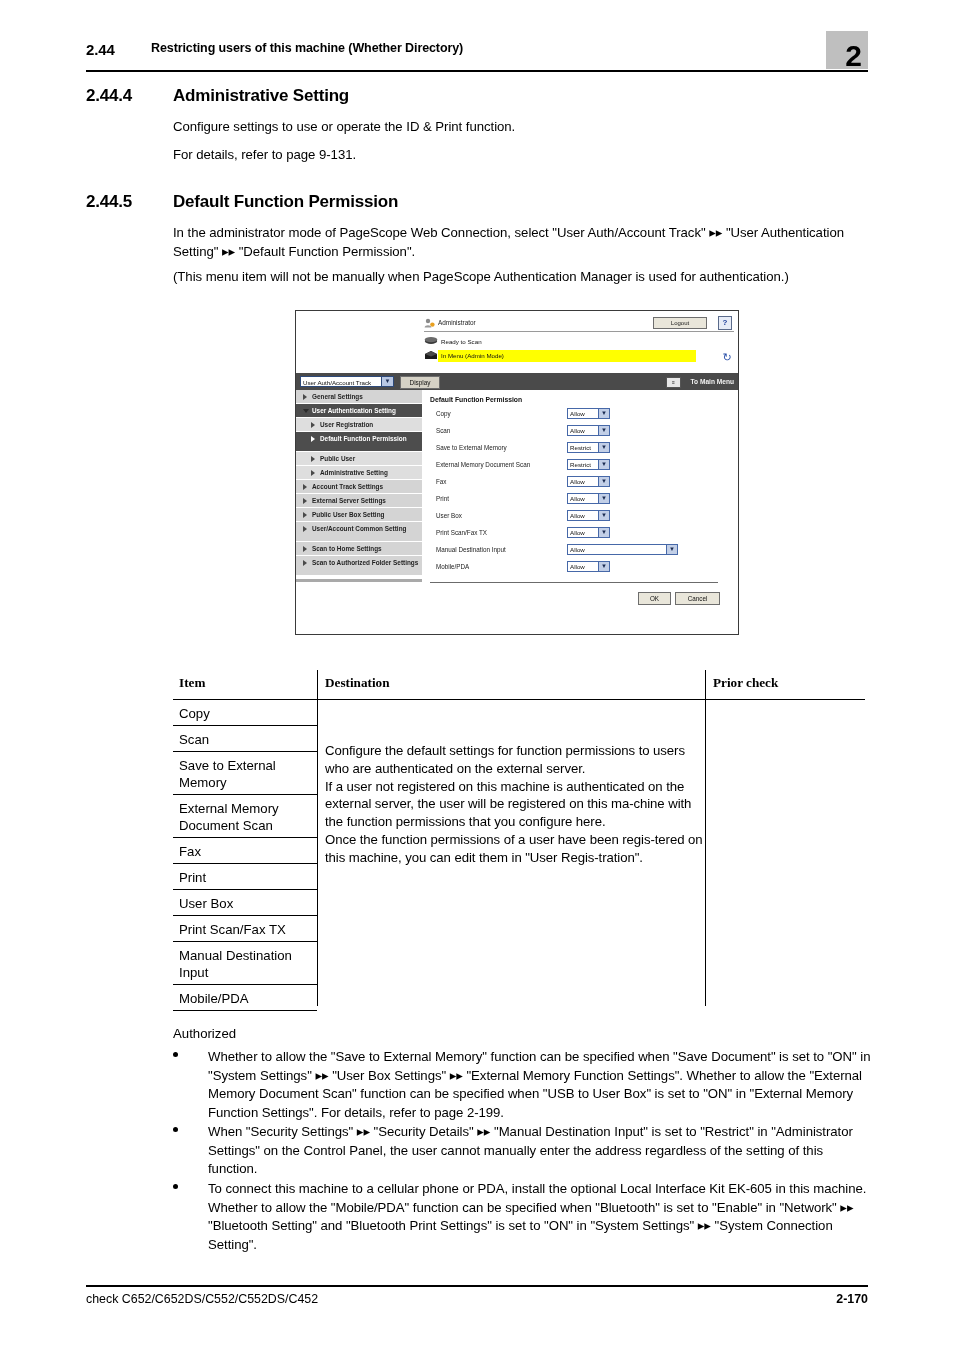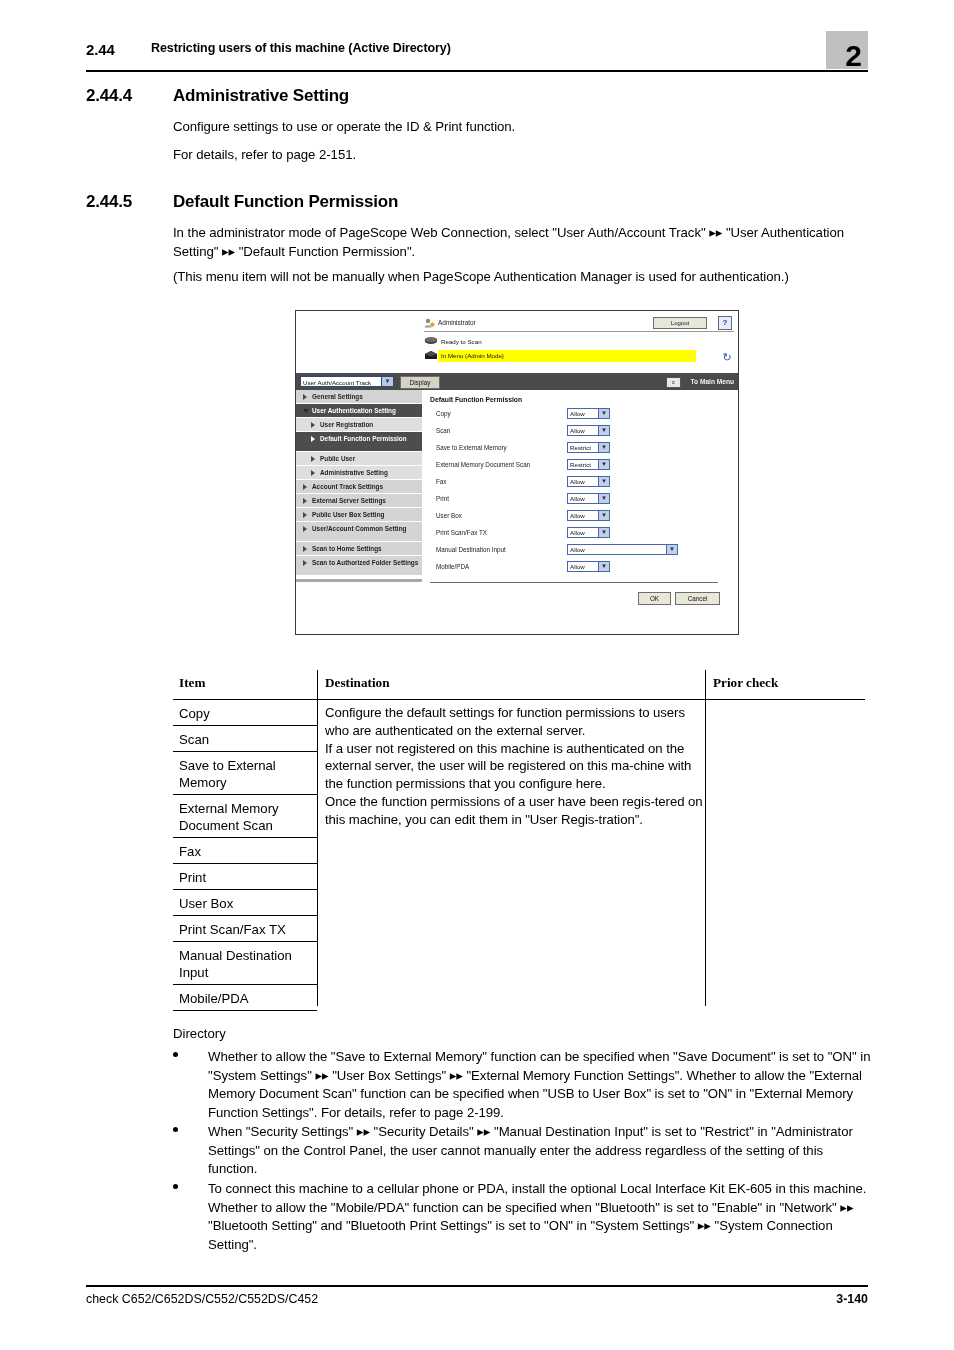--- a/index.html
+++ b/index.html
@@ -466,31 +466,31 @@
     top: 1292px;
     font-size: 12.4px;
     font-weight: bold;
   }
 </style>
 </head>
 <body>
 
 <div class="page-header">
   <div class="hdr-num">2.44</div>
-  <div class="hdr-title">Restricting users of this machine (Active Directory)</div>
+  <div class="hdr-title">Restricting users of this machine (Whether Directory)</div>
   <div class="chapter-badge">
     <span>2</span>
   </div>
   <div class="hdr-rule"></div>
 </div>
 
 <div class="sec-num" style="left:86px; top:86px;">2.44.4</div>
 <div class="sec-title" style="left:173px; top:86px;">Administrative Setting</div>
 <div class="body-p" style="left:173px; top:118px; width:690px;">Configure settings to use or operate the ID &amp; Print function.</div>
-<div class="body-p" style="left:173px; top:146px; width:690px;">For details, refer to page 2-151.</div>
+<div class="body-p" style="left:173px; top:146px; width:690px;">For details, refer to page 9-131.</div>
 
 <div class="sec-num" style="left:86px; top:192px;">2.44.5</div>
 <div class="sec-title" style="left:173px; top:192px;">Default Function Permission</div>
 <div class="body-p" style="left:173px; top:224px; width:692px;">In the administrator mode of PageScope Web Connection, select "User Auth/Account Track" ▸▸ "User Authentication Setting" ▸▸ "Default Function Permission".</div>
 <div class="body-p" style="left:173px; top:268px; width:700px;">(This menu item will not be manually when PageScope Authentication Manager is used for authentication.)</div>
 
 <div class="shot">
 
   <div class="shot-topbar">
     <div class="shot-userrow">
@@ -682,36 +682,36 @@
     <div class="dt-item" style="top:26px;  height:26px;">Scan</div>
     <div class="dt-item" style="top:52px;  height:43px;">Save to External Memory</div>
     <div class="dt-item" style="top:95px;  height:43px;">External Memory Document Scan</div>
     <div class="dt-item" style="top:138px; height:26px;">Fax</div>
     <div class="dt-item" style="top:164px; height:26px;">Print</div>
     <div class="dt-item" style="top:190px; height:26px;">User Box</div>
     <div class="dt-item" style="top:216px; height:26px;">Print Scan/Fax TX</div>
     <div class="dt-item" style="top:242px; height:43px;">Manual Destination Input</div>
     <div class="dt-item" style="top:285px; height:26px;">Mobile/PDA</div>
 
-    <div class="dt-desc" style="white-space:pre-line;">Configure the default settings for function permissions to users who are authenticated on the external server.
+    <div class="dt-desc" style="white-space:pre-line;margin-top:38px;">Configure the default settings for function permissions to users who are authenticated on the external server.
 If a user not registered on this machine is authenticated on the external server, the user will be registered on this ma-chine with the function permissions that you configure here.
 Once the function permissions of a user have been regis-tered on this machine, you can edit them in "User Regis-tration".</div>
   </div>
 </div>
 
-<div class="ref-head">Directory</div>
+<div class="ref-head">Authorized</div>
 
 <div class="ref-item" style="top:1048px;">
   <span class="ref-bullet"></span>
   <span class="ref-text">Whether to allow the "Save to External Memory" function can be specified when "Save Document" is set to "ON" in "System Settings" ▸▸ "User Box Settings" ▸▸ "External Memory Function Settings". Whether to allow the "External Memory Document Scan" function can be specified when "USB to User Box" is set to "ON" in "External Memory Function Settings". For details, refer to page 2-199.</span>
 </div>
 <div class="ref-item" style="top:1123px;">
   <span class="ref-bullet"></span>
   <span class="ref-text">When "Security Settings" ▸▸ "Security Details" ▸▸ "Manual Destination Input" is set to "Restrict" in "Administrator Settings" on the Control Panel, the user cannot manually enter the address regardless of the setting of this function.</span>
 </div>
 <div class="ref-item" style="top:1180px;">
   <span class="ref-bullet"></span>
   <span class="ref-text">To connect this machine to a cellular phone or PDA, install the optional Local Interface Kit EK-605 in this machine. Whether to allow the "Mobile/PDA" function can be specified when "Bluetooth" is set to "Enable" in "Network" ▸▸ "Bluetooth Setting" and "Bluetooth Print Settings" is set to "ON" in "System Settings" ▸▸ "System Connection Setting".</span>
 </div>
 
 <div class="foot-rule"></div>
 <div class="foot-left">check C652/C652DS/C552/C552DS/C452</div>
-<div class="foot-right">3-140</div>
+<div class="foot-right">2-170</div>
 
 </body></html>

